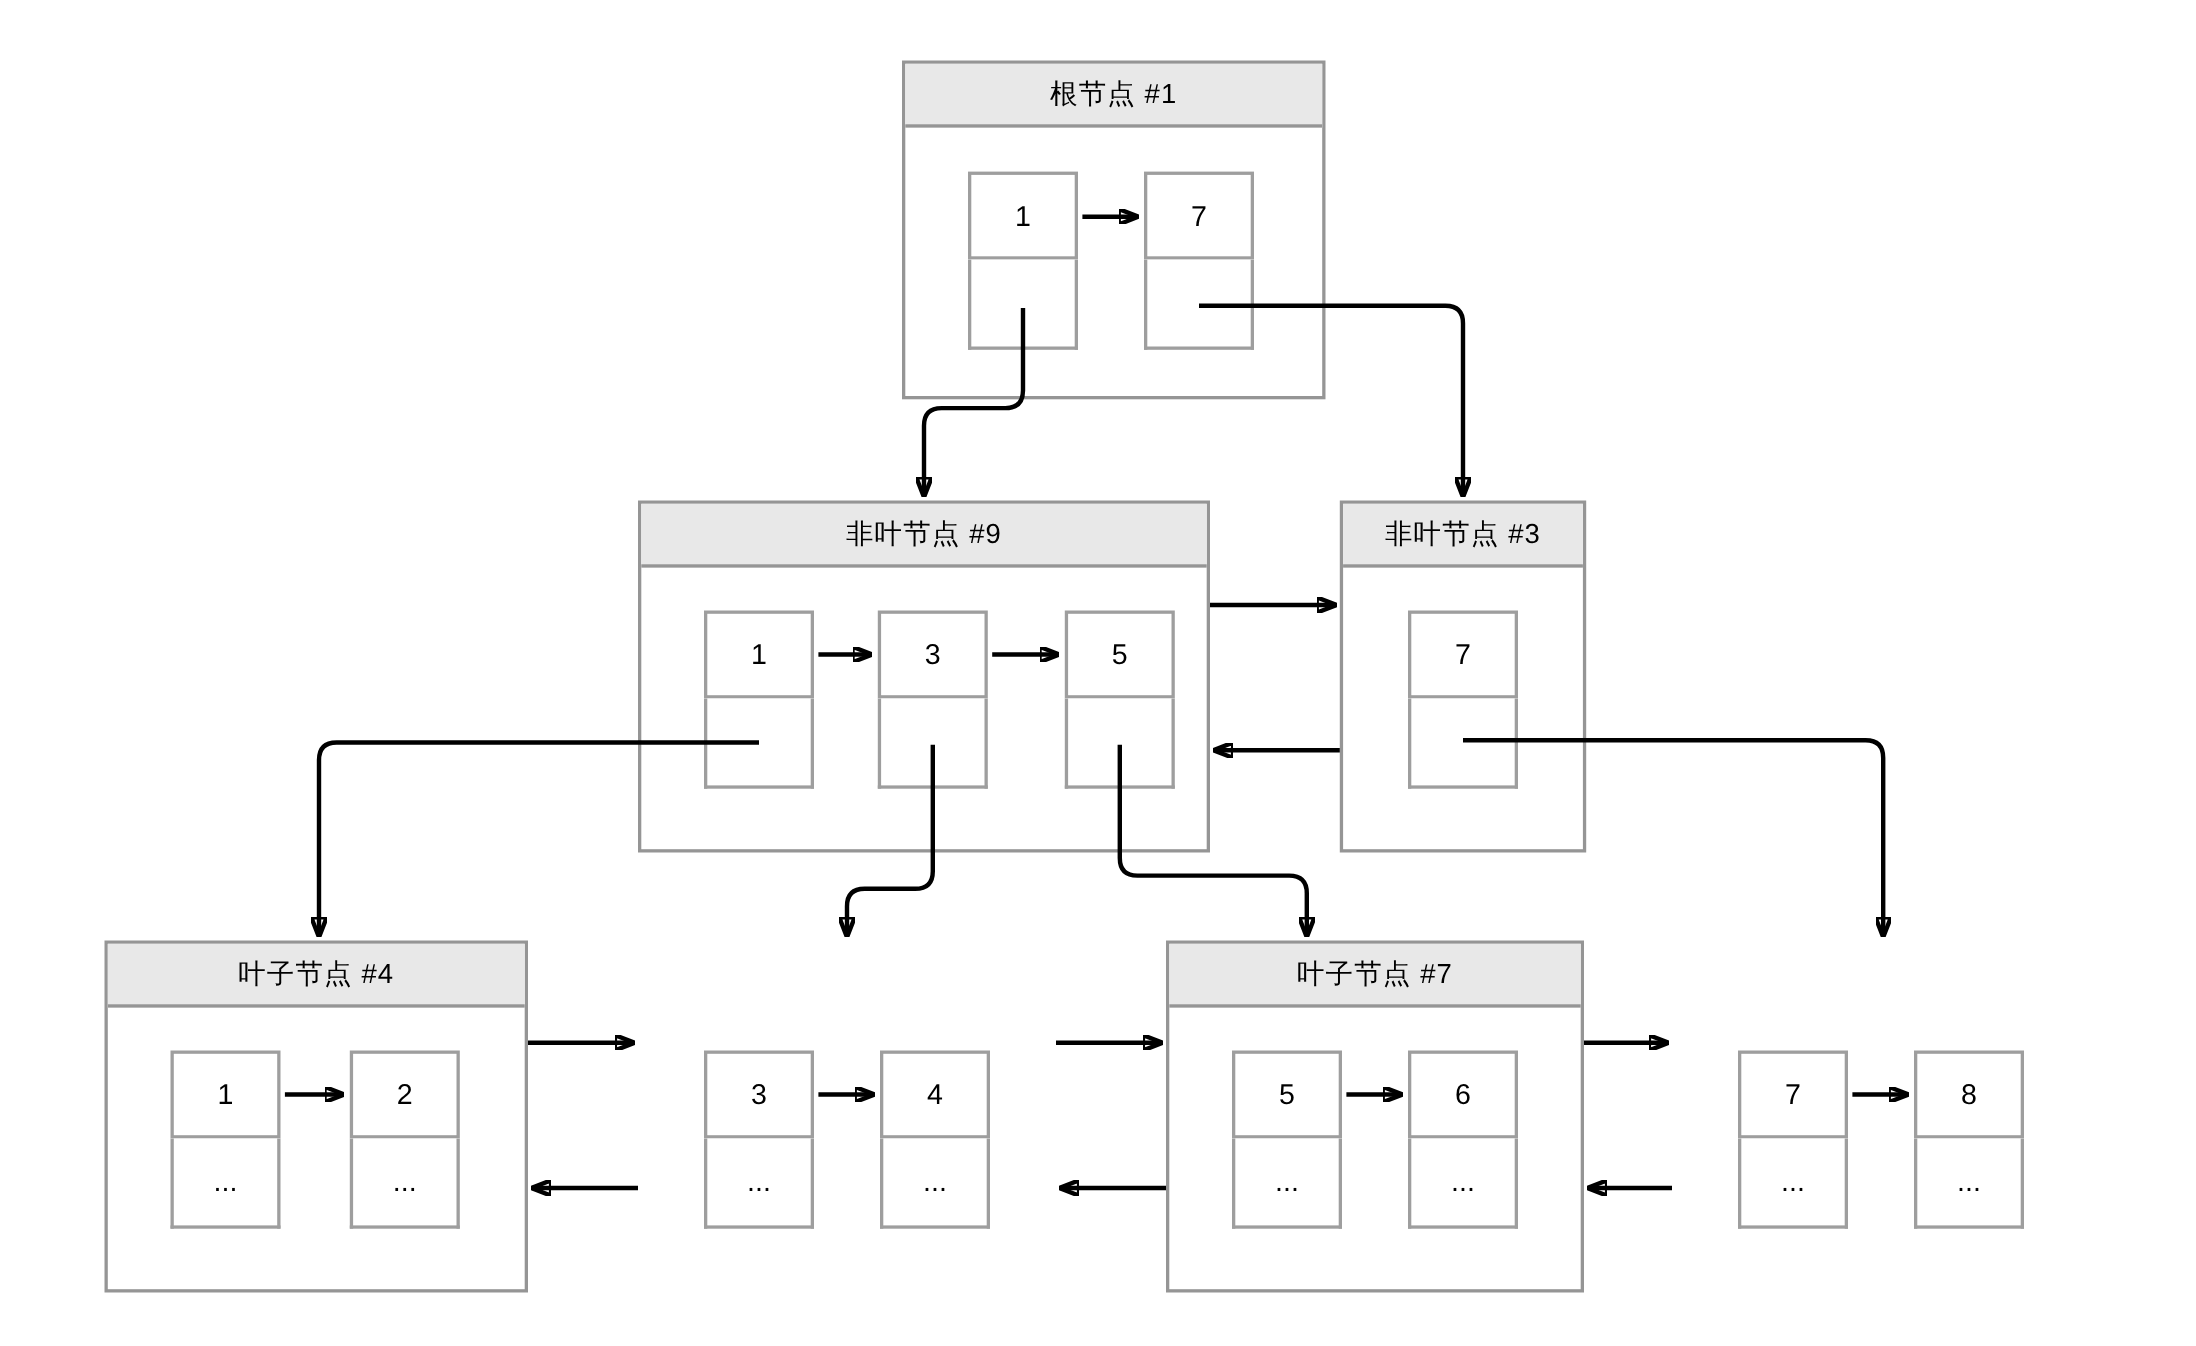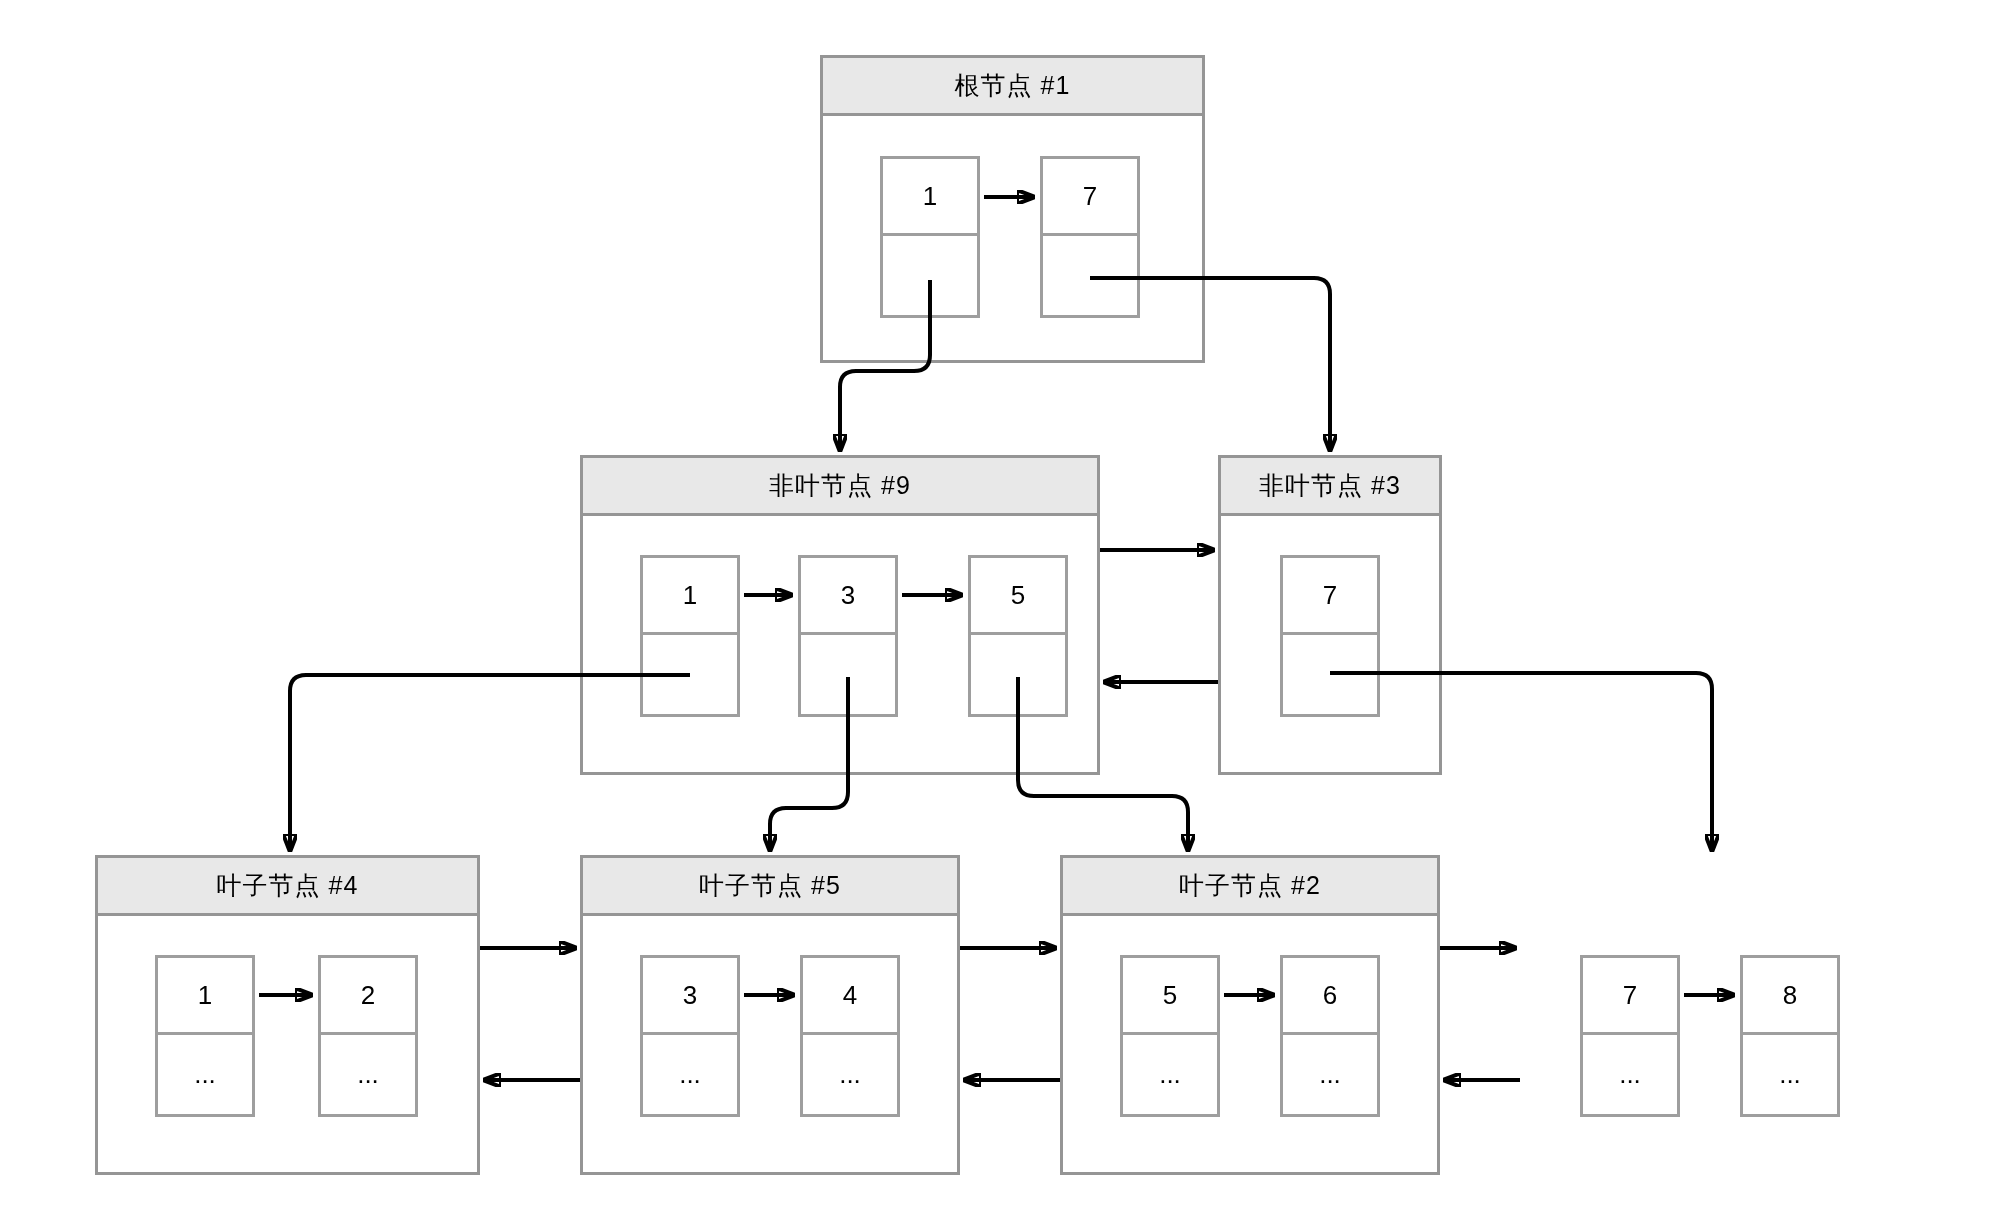--- a/index.html
+++ b/index.html
@@ -40,25 +40,22 @@
   </div>
   <div class="node" style="left:580px;top:455px;width:520px;height:320px;">
     <div class="node-title">非叶节点 #9</div>
   </div>
   <div class="node" style="left:1218px;top:455px;width:224px;height:320px;">
     <div class="node-title">非叶节点 #3</div>
   </div>
   <div class="node" style="left:95px;top:855px;width:385px;height:320px;">
     <div class="node-title">叶子节点 #4</div>
   </div>
-  <div class="node" style="left:580px;top:855px;width:380px;height:320px;">
-    <div class="node-title">叶子节点 #5</div>
-  </div>
   <div class="node" style="left:1060px;top:855px;width:380px;height:320px;">
-    <div class="node-title">叶子节点 #2</div>
+    <div class="node-title">叶子节点 #7</div>
   </div>
 
   <div class="cell-key" style="left:880px;top:156px;">1</div>
   <div class="cell-ptr" style="left:880px;top:236px;"></div>
   <div class="cell-key" style="left:1040px;top:156px;">7</div>
   <div class="cell-ptr" style="left:1040px;top:236px;"></div>
 
   <div class="cell-key" style="left:640px;top:555px;">1</div>
   <div class="cell-ptr" style="left:640px;top:635px;"></div>
   <div class="cell-key" style="left:798px;top:555px;">3</div>

